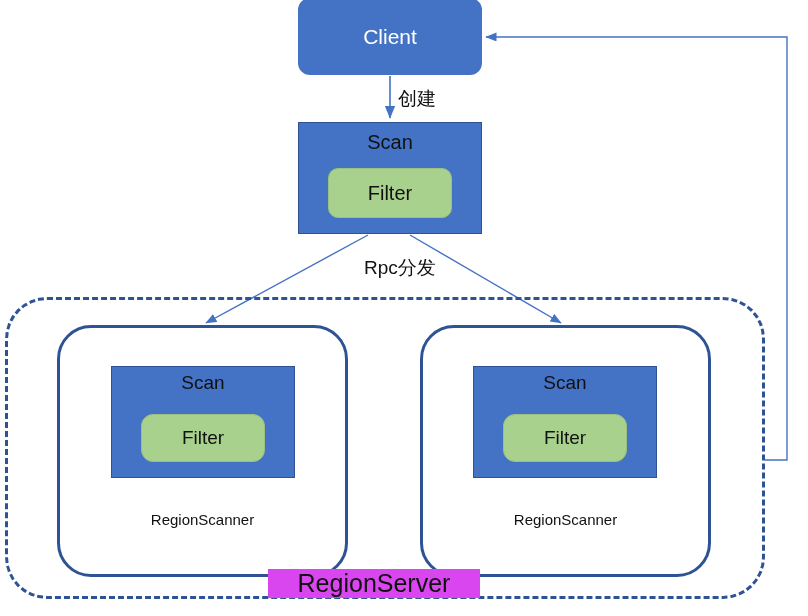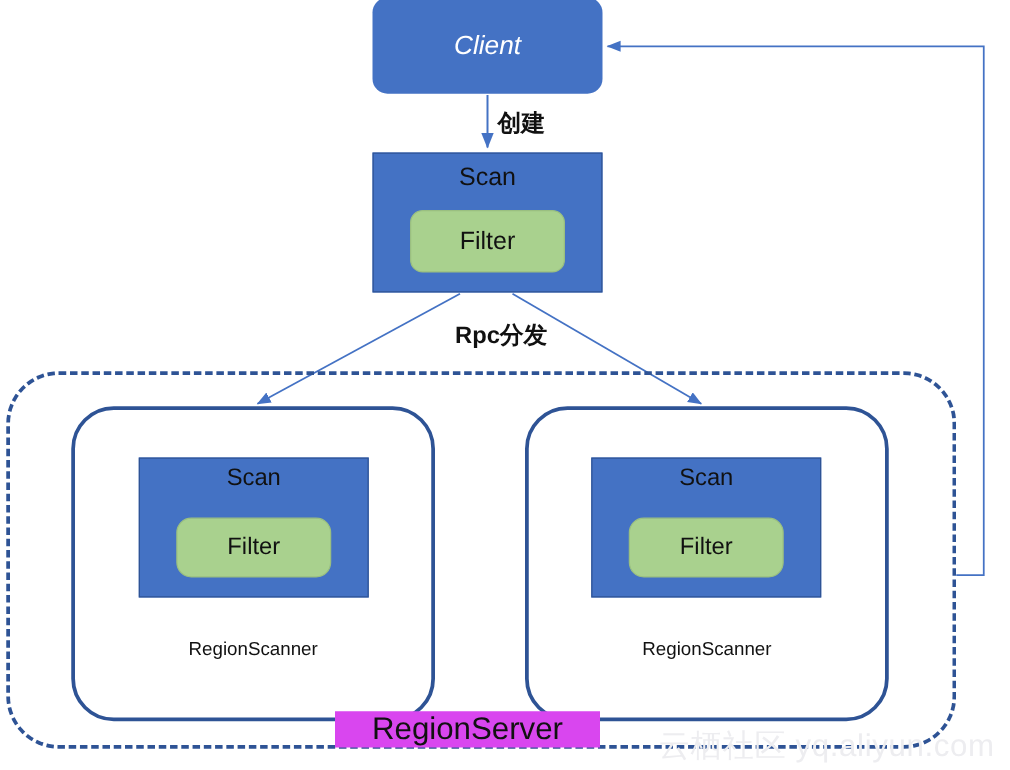--- a/index.html
+++ b/index.html
@@ -44,21 +44,20 @@
     top: -2px;
     width: 184px;
     height: 77px;
     background: #4472C4;
     border-radius: 12px;
     align-items: center;
   }
   #client-box .node-label {
     color: #ffffff;
     font-size: 21px;
-    font-style: italic;
   }
 
   
   #scan-top-box {
     left: 298px;
     top: 122px;
     width: 184px;
     height: 112px;
     background: #4472C4;
     border: 1px solid #2E5395;
@@ -168,21 +167,20 @@
   }
   #filter-left  { left: 141px; top: 414px; width: 124px; height: 48px; }
   #filter-right { left: 503px; top: 414px; width: 124px; height: 48px; }
 
   
   .edge-label {
     position: absolute;
     font-size: 19px;
     color: #111111;
     white-space: nowrap;
-    font-weight: bold;
   }
   #label-create { left: 398px; top: 86px; }
   #label-rpc    { left: 364px; top: 255px; }
 
   
   #watermark {
     position: absolute;
     left: 527px;
     top: 580px;
     font-size: 25px;
@@ -243,15 +241,14 @@
   </div>
   <div class="scan-inner" id="scan-right">
     <div class="node-label">Scan</div>
   </div>
   <div class="filter-inner" id="filter-right">
     <div class="node-label">Filter</div>
   </div>
 
   <div id="regionserver-label">RegionServer</div>
 
-  <div id="watermark">云栖社区 yq.aliyun.com</div>
 
 </div>
 
 </body></html>

